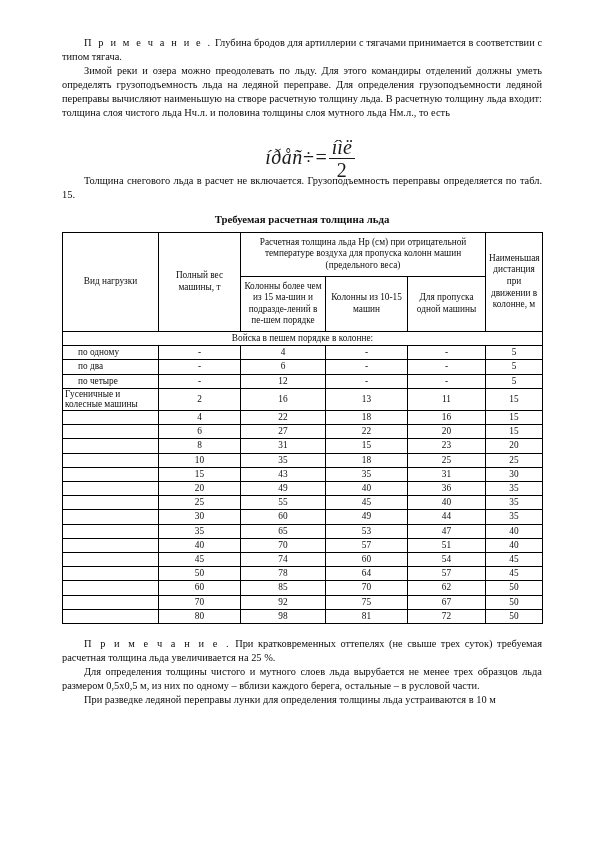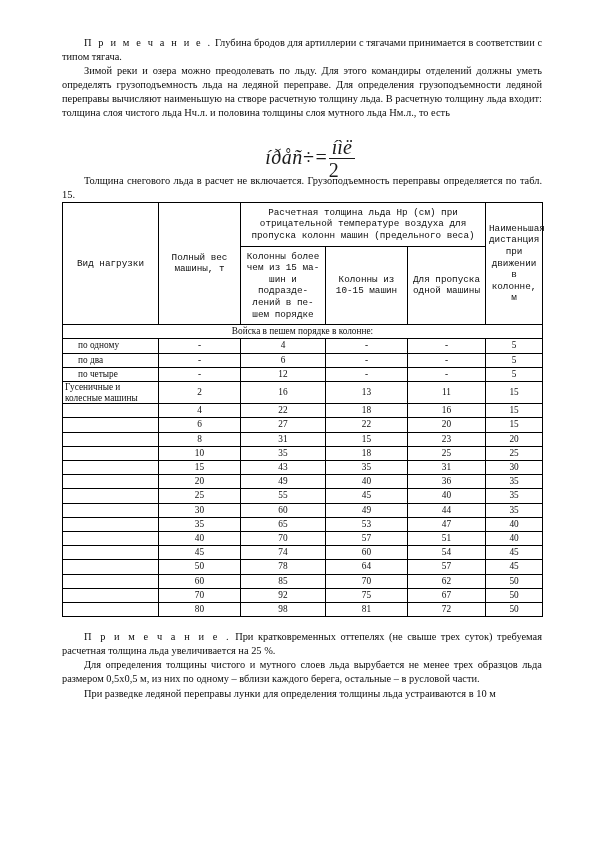--- a/index.html
+++ b/index.html
@@ -48,21 +48,21 @@
     position: relative;
     left: 8px;
     top: 4px;
     white-space: nowrap;
     color: #1a1a1a;
   }
   .formula .lhs { letter-spacing: 0.5px; }
   .frac {
     display: inline-block;
     vertical-align: middle;
-    text-align: left;
+    text-align: center;
     margin-left: 1px;
     position: relative;
     top: -1px;
   }
   .frac .num {
     display: block;
     padding: 0 3px 1px 3px;
     border-bottom: 1.2px solid #1a1a1a;
     font-style: italic;
   }
@@ -97,21 +97,20 @@
   table.ice td {
     border: 0.9px solid #000000;
     padding: 1px 2px;
     text-align: center;
     vertical-align: middle;
     font-weight: normal;
   }
   table.ice th.hdr {
     padding: 4px 3px;
     line-height: 11.6px;
-    font-family: Liberation Mono, monospace;
   }
   table.ice td.rowlabel {
     text-align: left;
     padding-left: 15px;
   }
   table.ice td.rowlabel-c {
     text-align: left;
     padding: 0 2px;
     line-height: 10.6px;
   }
@@ -141,20 +140,21 @@
 
   <p class="body-text">Зимой реки и озера можно преодолевать по льду. Для этого командиры отделений должны уметь определять грузоподъемность льда на ледяной переправе. Для определения грузоподъемности ледяной переправы вычисляют наименьшую на створе расчетную толщину льда. В расчетную толщину льда входит: толщина слоя чистого льда Нч.л. и половина толщины слоя мутного льда Нм.л., то есть</p>
 
   <div class="formula-wrap">
     <span class="formula"><span class="lhs">íðåñ÷</span><span>=</span><span class="frac"><span class="num">íìë</span><span class="den">2</span></span></span>
   </div>
 
   <p class="body-text after-formula">Толщина снегового льда в расчет не включается. Грузоподъемность переправы определяется по табл. 15.</p>
 
 
+  <p class="table-title">Требуемая расчетная толщина льда</p>
 
   <table class="ice">
     <colgroup>
       <col class="col1">
         <col class="col2">
         <col class="col3">
         <col class="col4">
         <col class="col5">
         <col class="col6">
     </colgroup>

